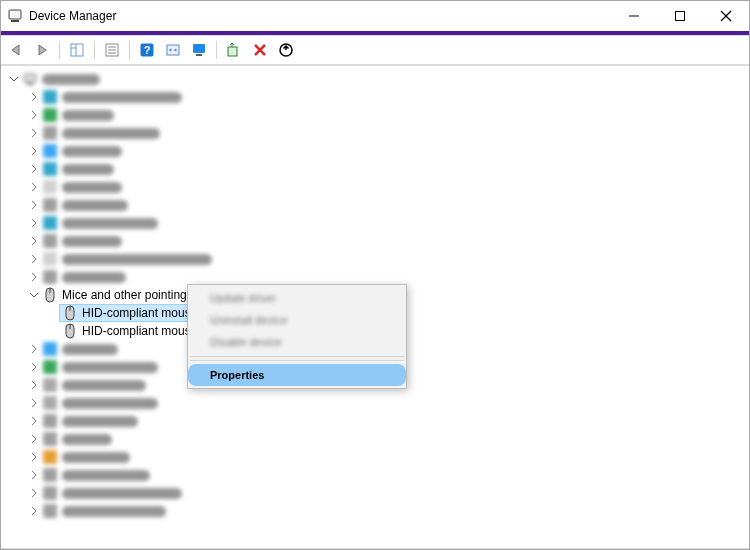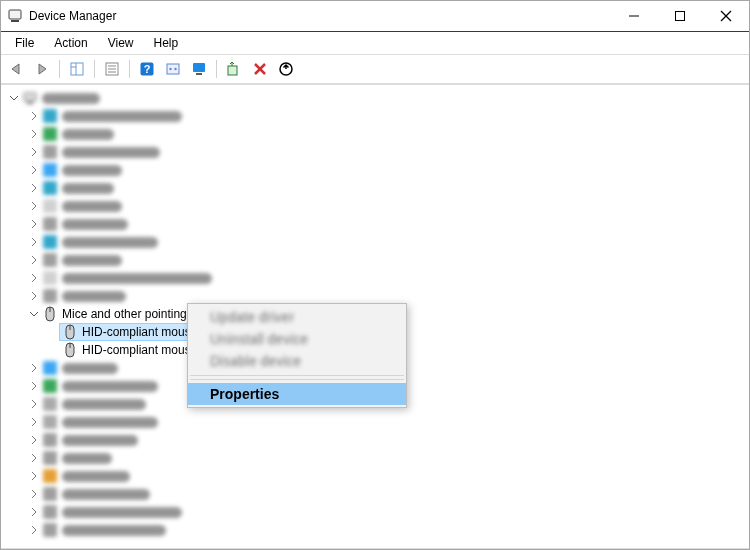--- a/index.html
+++ b/index.html
@@ -25,21 +25,21 @@
     background: #fff;
   }
 
   
   .titlebar {
     height: 30px;
     display: flex;
     align-items: center;
     padding-left: 6px;
     background: #ffffff;
-    border-bottom: 1px solid #4c1d95;
+    border-bottom: 4px solid #4c1d95;
   }
   .titlebar .title-icon {
     width: 16px;
     height: 16px;
     margin-right: 6px;
     display: flex;
     align-items: center;
     justify-content: center;
     font-size: 13px;
     color: #333;
@@ -193,36 +193,37 @@
     border: 1px solid #bdbdbd;
     box-shadow: 2px 2px 8px rgba(0,0,0,0.25);
     padding: 2px 0;
     z-index: 50;
   }
   .context-menu .cm-item {
     height: 22px;
     padding: 0 22px;
     display: flex;
     align-items: center;
-    font-size: 14px;
+    font-size: 11px;
   }
   .context-menu .cm-item.blurred span {
     display: inline-block;
     color: transparent;
     text-shadow: 0 0 4px #6a6a6a;
   }
   .context-menu .cm-sep {
     height: 1px;
     background: #d5d5d5;
     margin: 3px 2px;
   }
   .context-menu .cm-item.highlight {
     background: #90c8f6;
     color: #000;
     font-weight: 600;
+    border-radius: 8px;
   }
 
   
   .statusbar {
     height: 20px;
     display: flex;
     align-items: center;
     padding: 0 6px;
     background: #f0f0f0;
     font-size: 12px;
@@ -258,26 +259,20 @@
         </svg>
     </div>
     <div class="win-btn">
       <svg width="12" height="12">
           <line x1="1" y1="1" x2="11" y2="11" stroke="#000" stroke-width="1.2"></line>
           <line x1="11" y1="1" x2="1" y2="11" stroke="#000" stroke-width="1.2"></line>
         </svg>
     </div>
   </div>
 
-  <div class="menubar">
-    <div class="menu-item">File</div>
-    <div class="menu-item">Action</div>
-    <div class="menu-item">View</div>
-    <div class="menu-item">Help</div>
-  </div>
 
   <div class="toolbar">
     <div class="tb-btn">
       <svg width="16" height="16">
           <path d="M11 3 L4 8 L11 13 Z" fill="#b5b5b5" stroke="#6c6c6c"></path>
         </svg>
     </div>
     <div class="tb-btn">
       <svg width="16" height="16">
           <path d="M5 3 L12 8 L5 13 Z" fill="#b5b5b5" stroke="#6c6c6c"></path>

